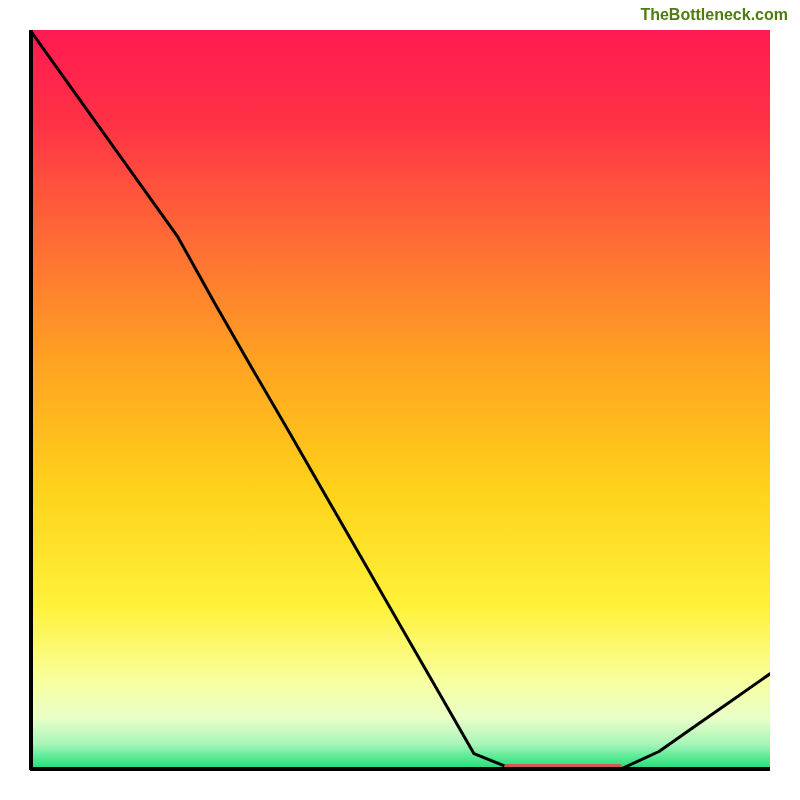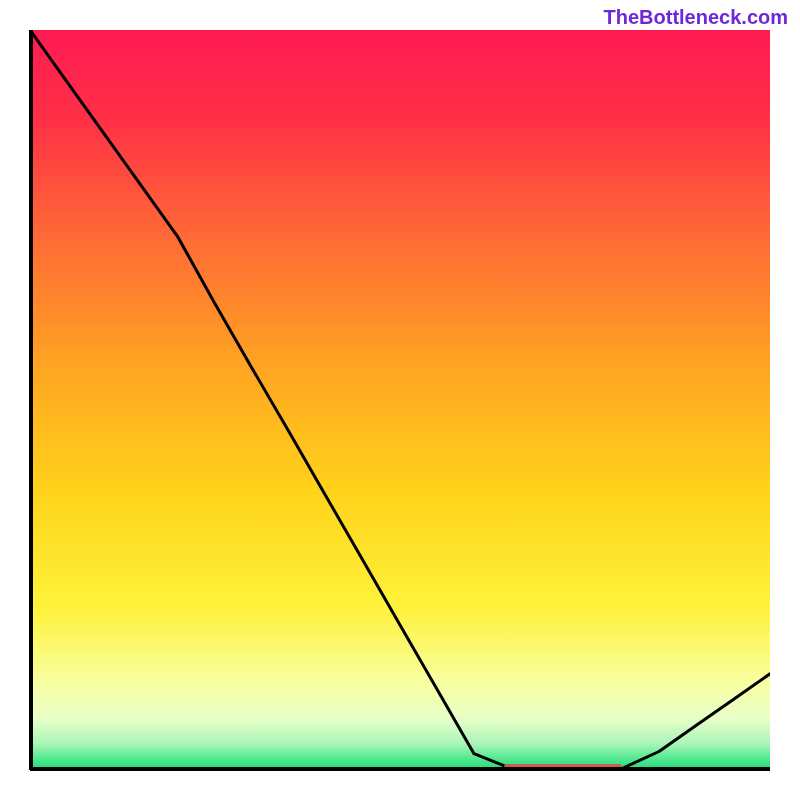--- a/index.html
+++ b/index.html
@@ -7,23 +7,23 @@
     width: 800px;
     height: 800px;
     background: #ffffff;
     position: relative;
     font-family: Arial, sans-serif;
   }
   .watermark {
     position: absolute;
     top: 6px;
     right: 12px;
-    font-size: 20px;
+    font-size: 16px;
     font-weight: bold;
-    color: #6d28d9;
+    color: #4d7c0f;
     z-index: 10;
   }
   .plot-outer {
     position: absolute;
     left: 30px;
     top: 30px;
     width: 740px;
     height: 740px;
   }
   .plot-area {

